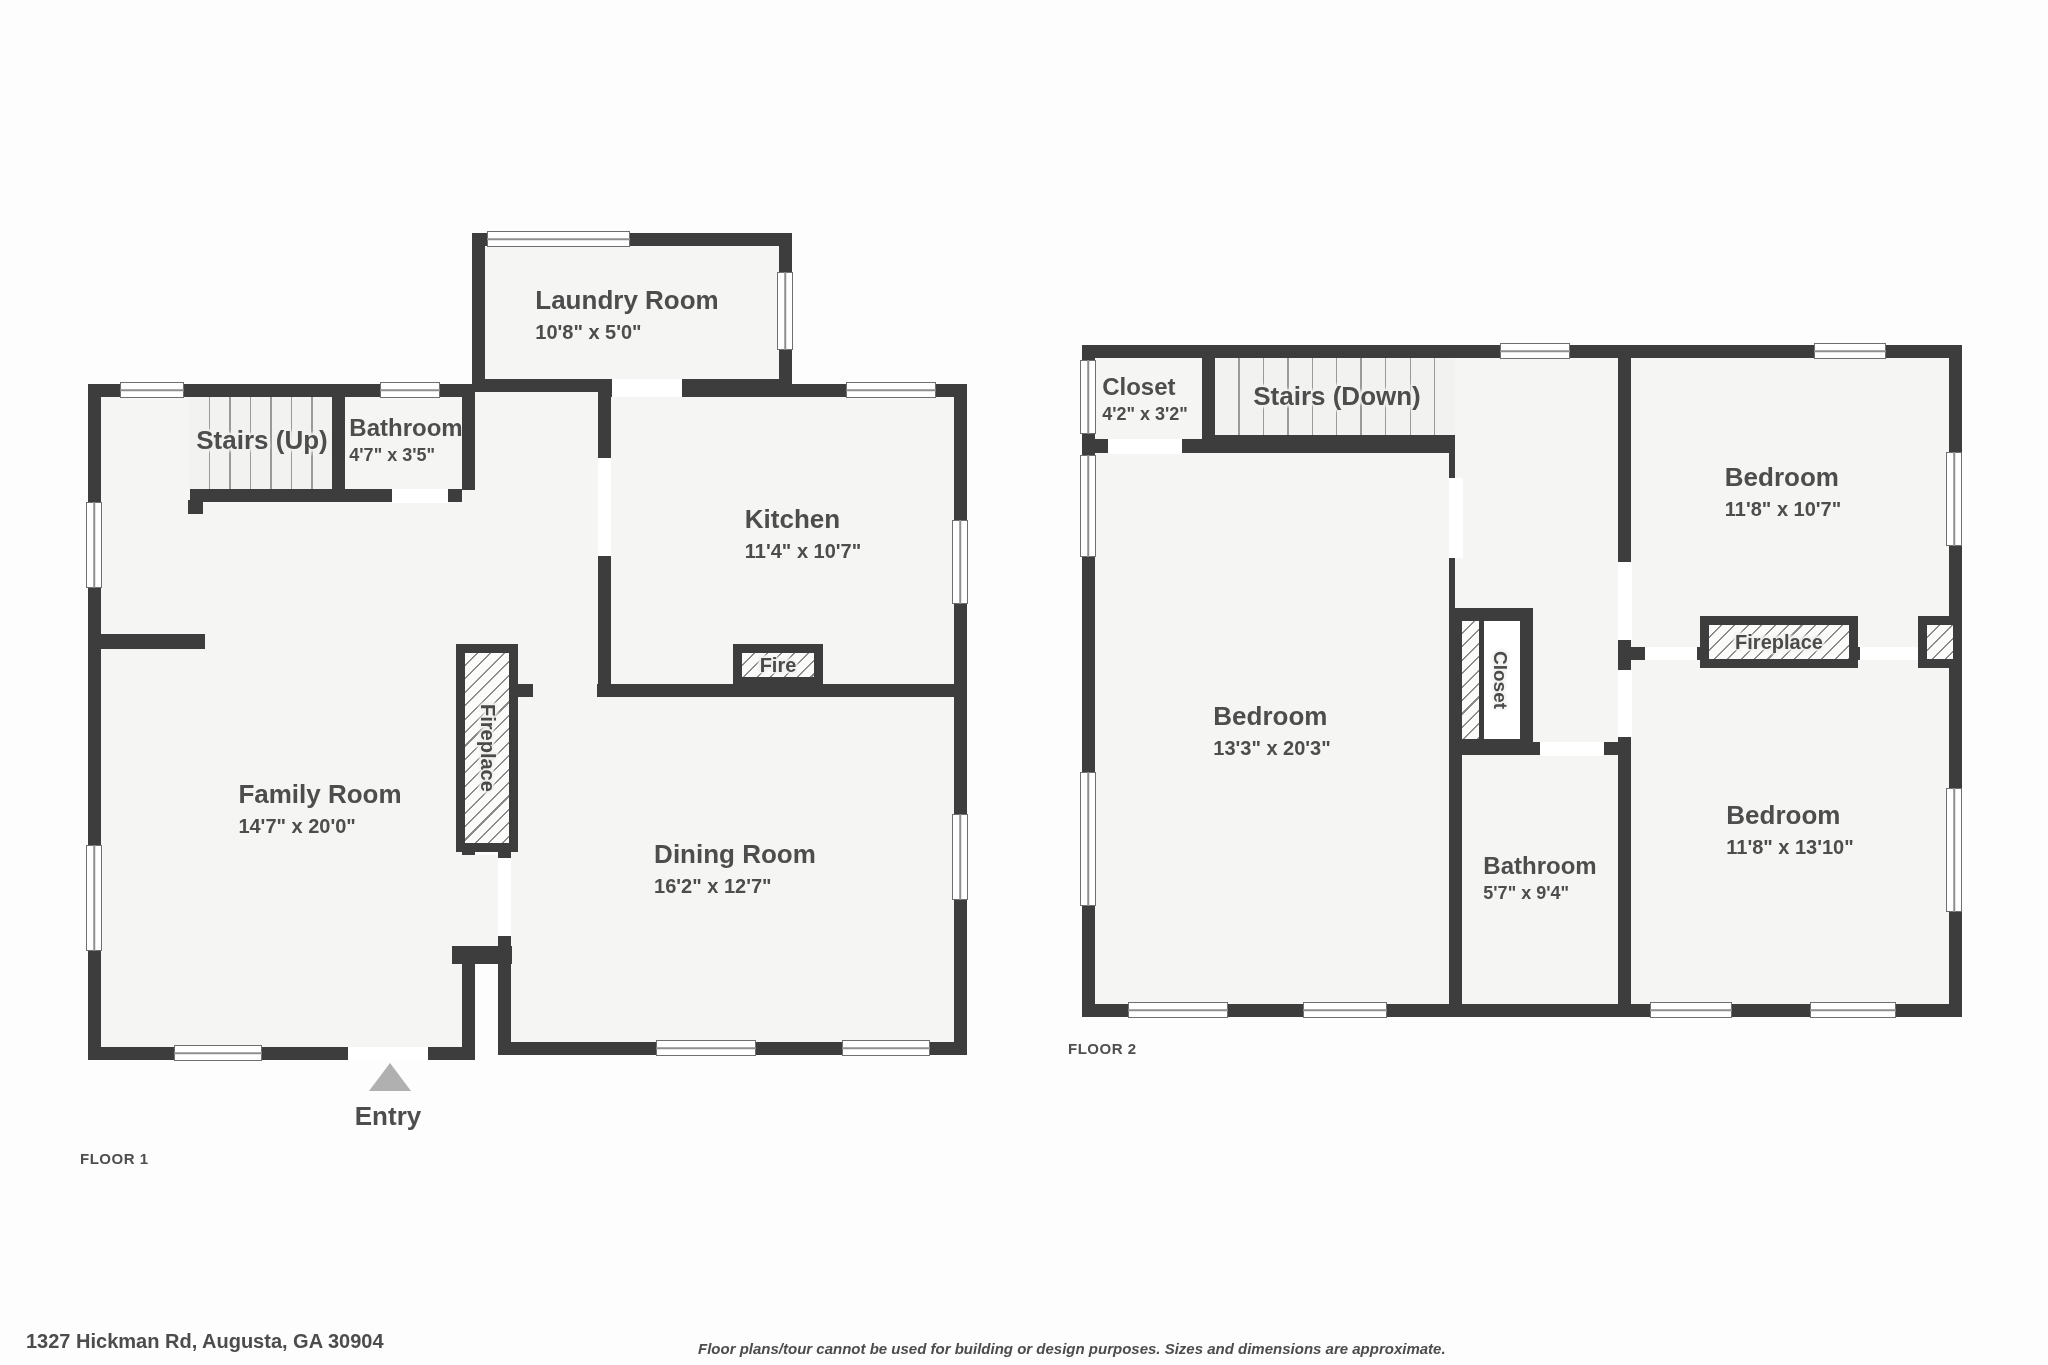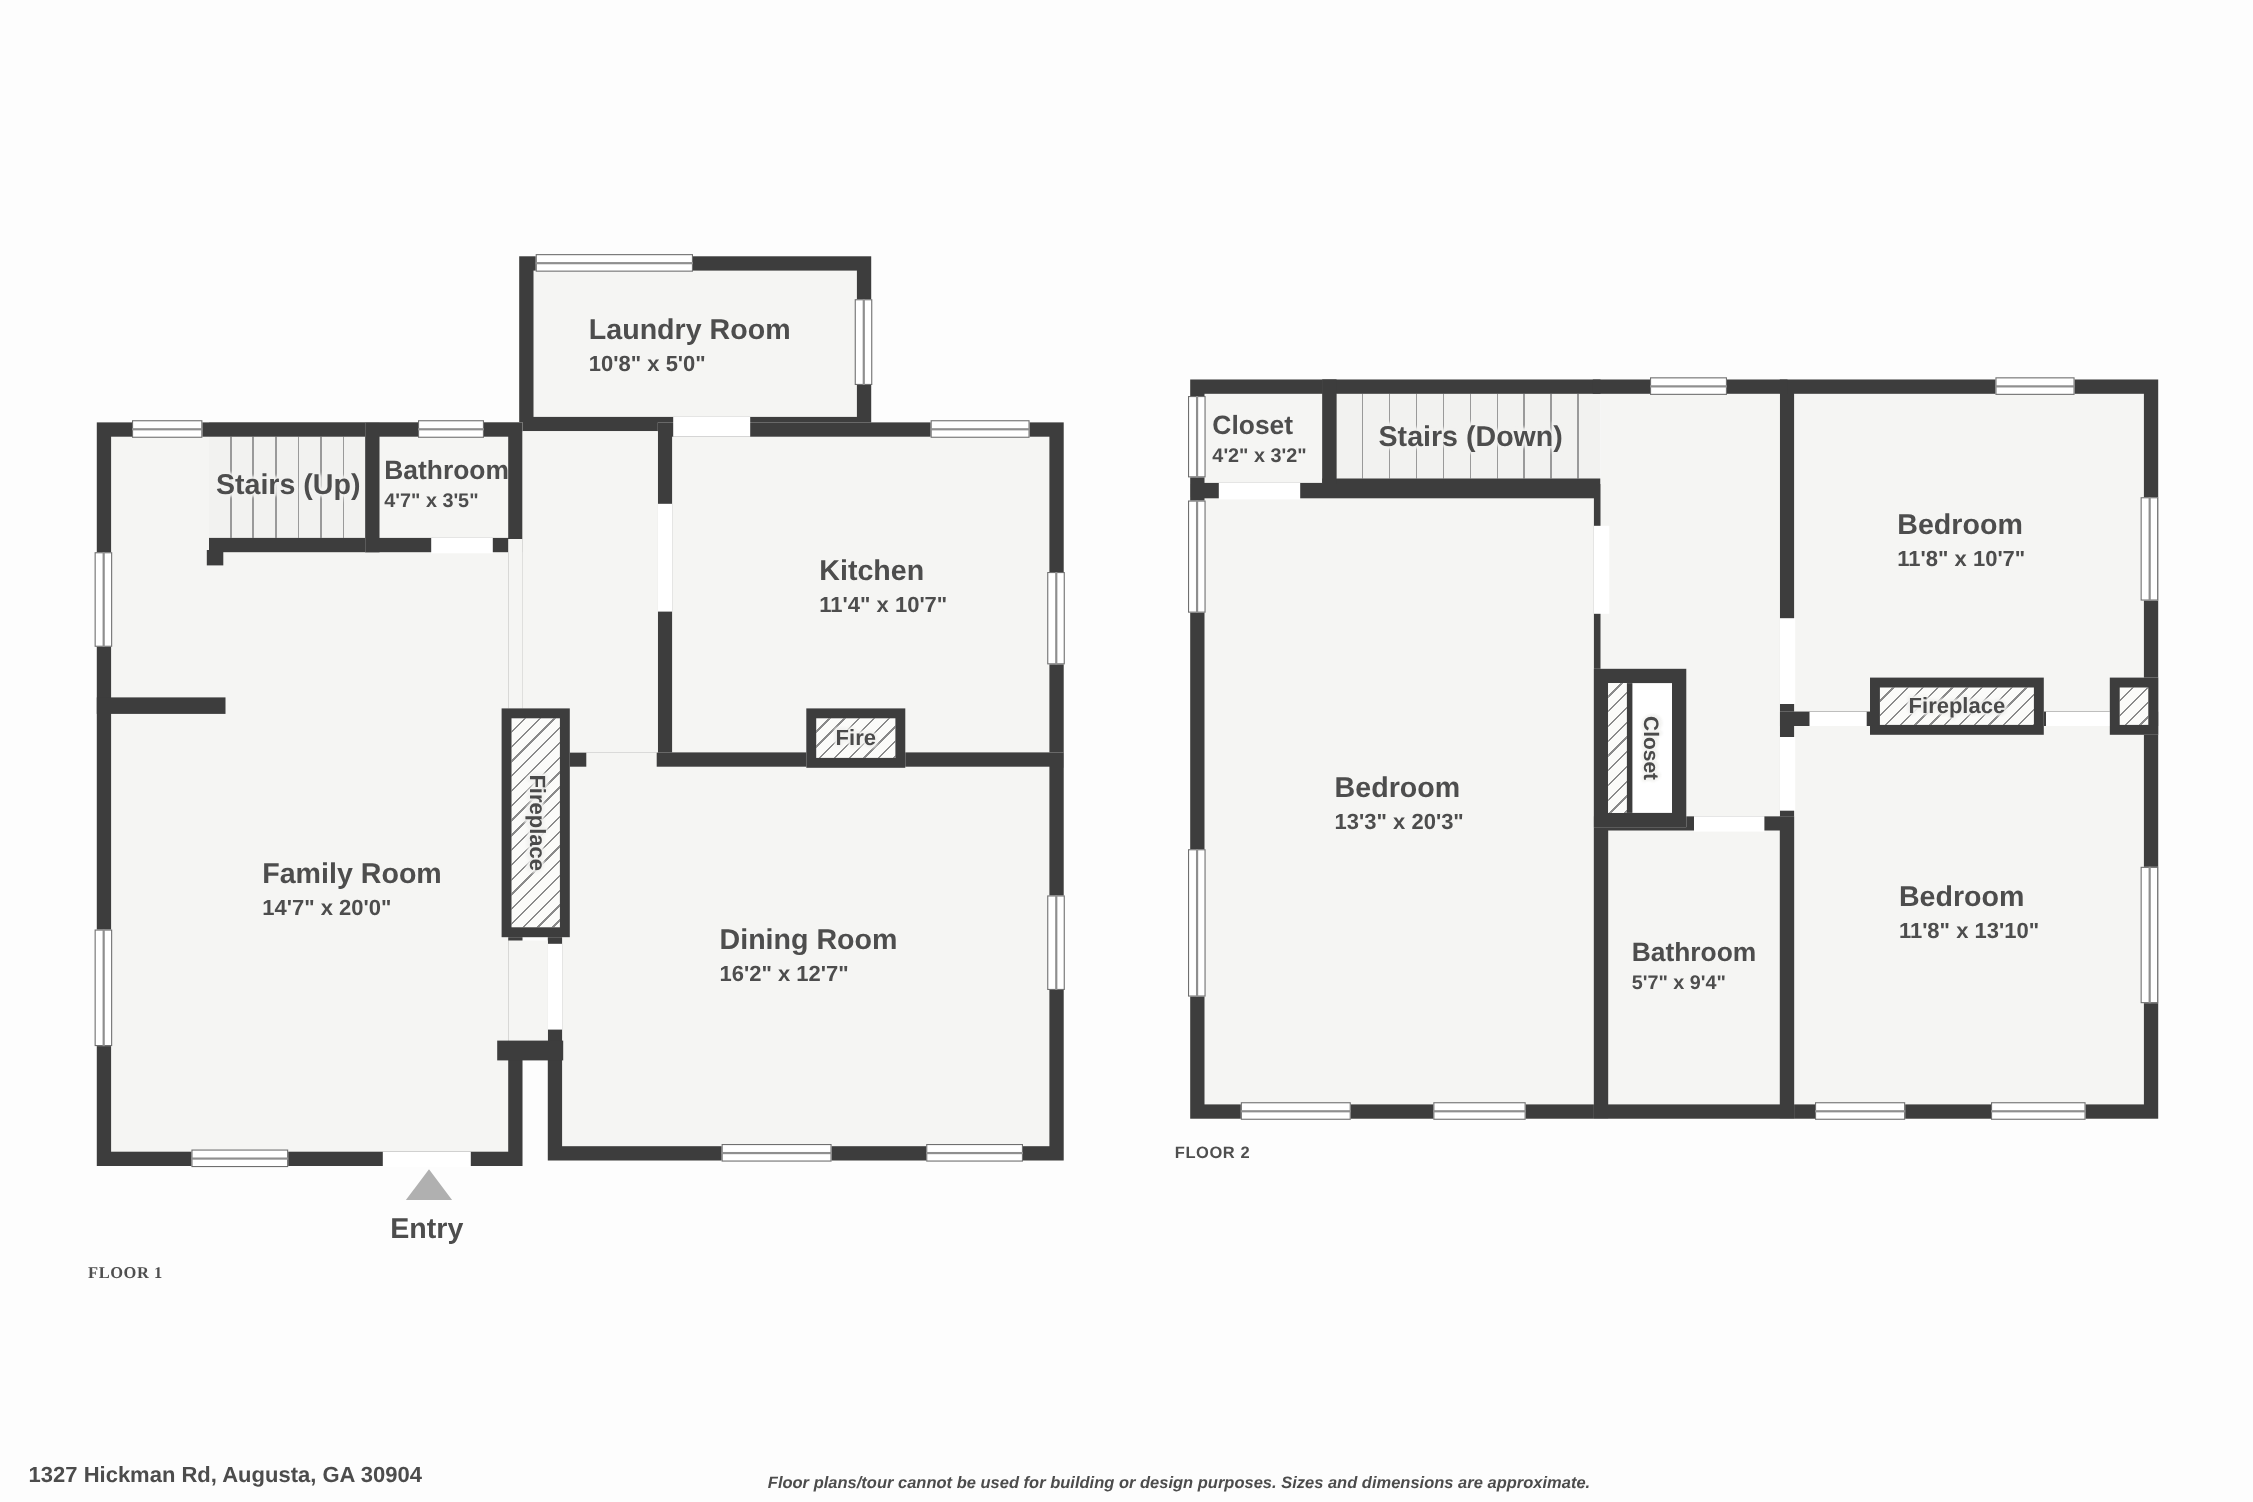--- a/index.html
+++ b/index.html
@@ -50,21 +50,21 @@
   <div class="floorpatch" style="left:533px;top:684px;width:64px;height:14px;"></div>
   <div class="floorpatch" style="left:462px;top:855px;width:36px;height:93px;"></div>
 
   <div class="wall" style="left:88px;top:634px;width:117px;height:15px;"></div>
   <div class="wall" style="left:188px;top:500px;width:15px;height:14px;"></div>
   <div class="wall" style="left:452px;top:946px;width:60px;height:18px;"></div>
 
   <div class="hatchbox" style="left:456px;top:644px;width:62px;height:208px;">
     <span class="vtext halo">Fireplace</span>
   </div>
-  <div class="hatchbox" style="left:733px;top:644px;width:90px;height:54px;">
+  <div class="hatchbox" style="left:733px;top:644px;width:90px;height:42px;">
     <span class="firetext halo">Fire</span>
   </div>
 
   <div class="gap" style="left:348px;top:1047px;width:80px;height:14px;"></div>
   <div class="gap" style="left:498px;top:858px;width:13px;height:78px;"></div>
   <div class="gap" style="left:598px;top:458px;width:13px;height:98px;"></div>
   <div class="gap" style="left:612px;top:379px;width:70px;height:18px;"></div>
   <div class="gap" style="left:392px;top:489px;width:56px;height:14px;"></div>
 
   <div class="win-h" style="left:120px;top:382px;width:64px;height:16px;"></div>
@@ -101,21 +101,21 @@
   </div>
   <div class="label" style="left:735px;top:868px;">
     <div class="rname">Dining Room</div>
     <div class="rdims">16'2" x 12'7"</div>
   </div>
 
   <div class="entry-tri" style="left:369px;top:1063px;"></div>
   <div class="label" style="left:388px;top:1117px;">
     <div class="rname">Entry</div>
   </div>
-  <div class="floor-tag" style="left:80px;top:1150px;font-family:Liberation Serif, serif;">FLOOR 1</div>
+  <div class="floor-tag" style="left:80px;top:1150px;">FLOOR 1</div>
 
   <div class="room" style="left:1082px;top:345px;width:133px;height:107px;"></div>
   <div class="room stairs treads-down" style="left:1202px;top:345px;width:253px;height:103px;border-right:0;"></div>
   <div class="room" style="left:1082px;top:440px;width:380px;height:577px;"></div>
   <div class="room" style="left:1618px;top:345px;width:344px;height:315px;"></div>
   <div class="room" style="left:1618px;top:647px;width:344px;height:370px;"></div>
   <div class="room" style="left:1449px;top:742px;width:182px;height:275px;"></div>
 
   <div class="floorpatch" style="left:1455px;top:358px;width:163px;height:384px;"></div>
   <div class="wall" style="left:1448px;top:345px;width:177px;height:13px;"></div>

